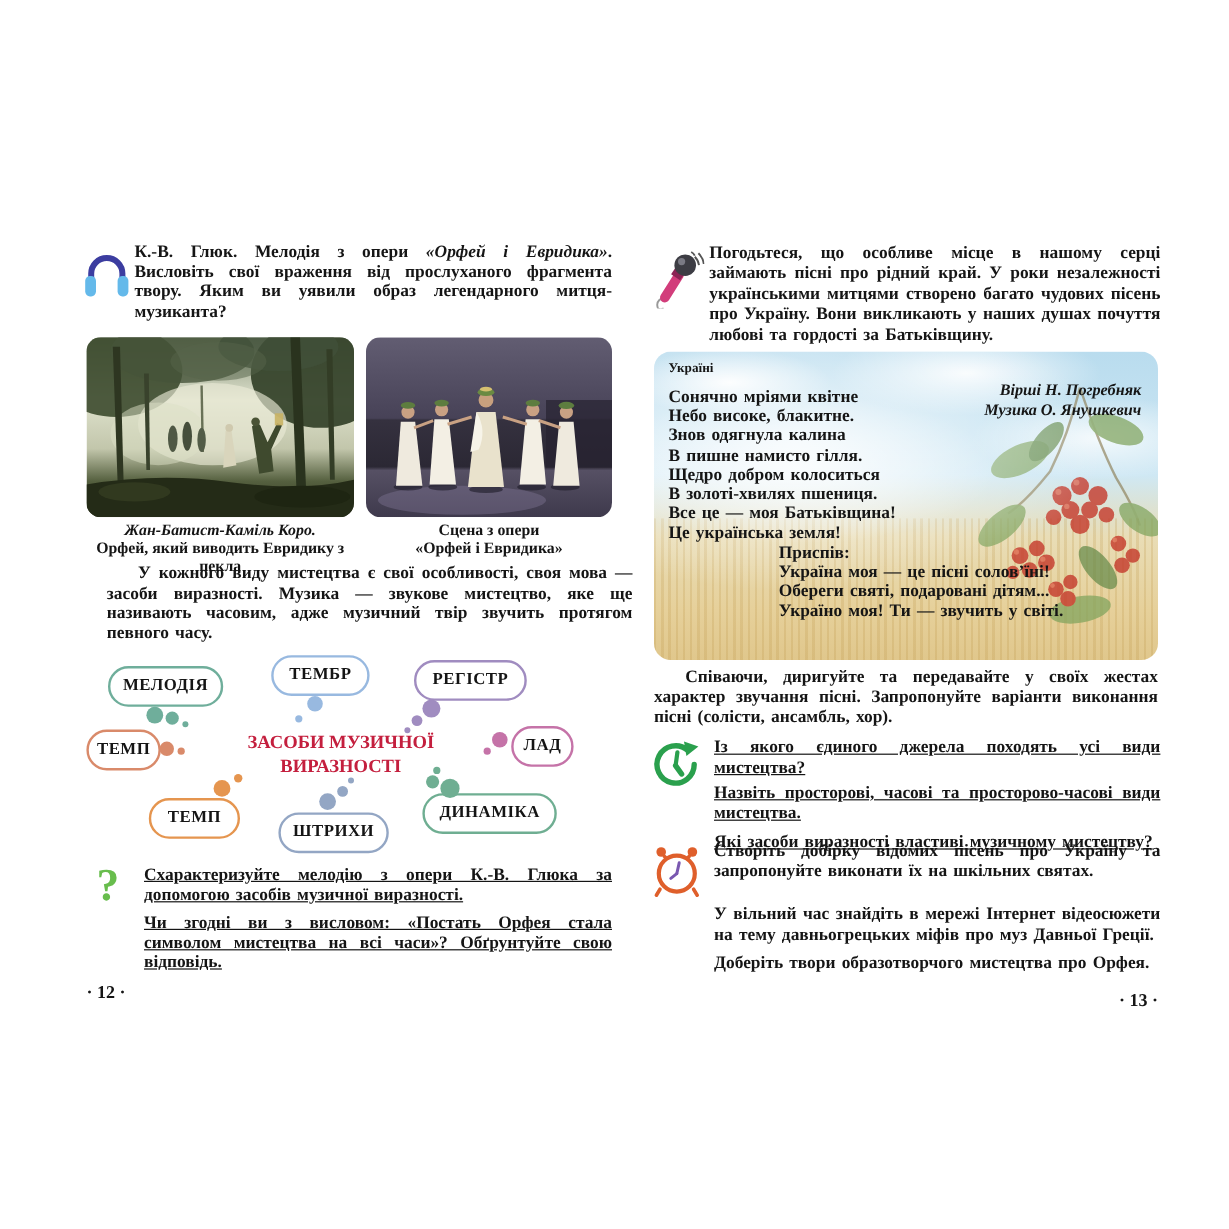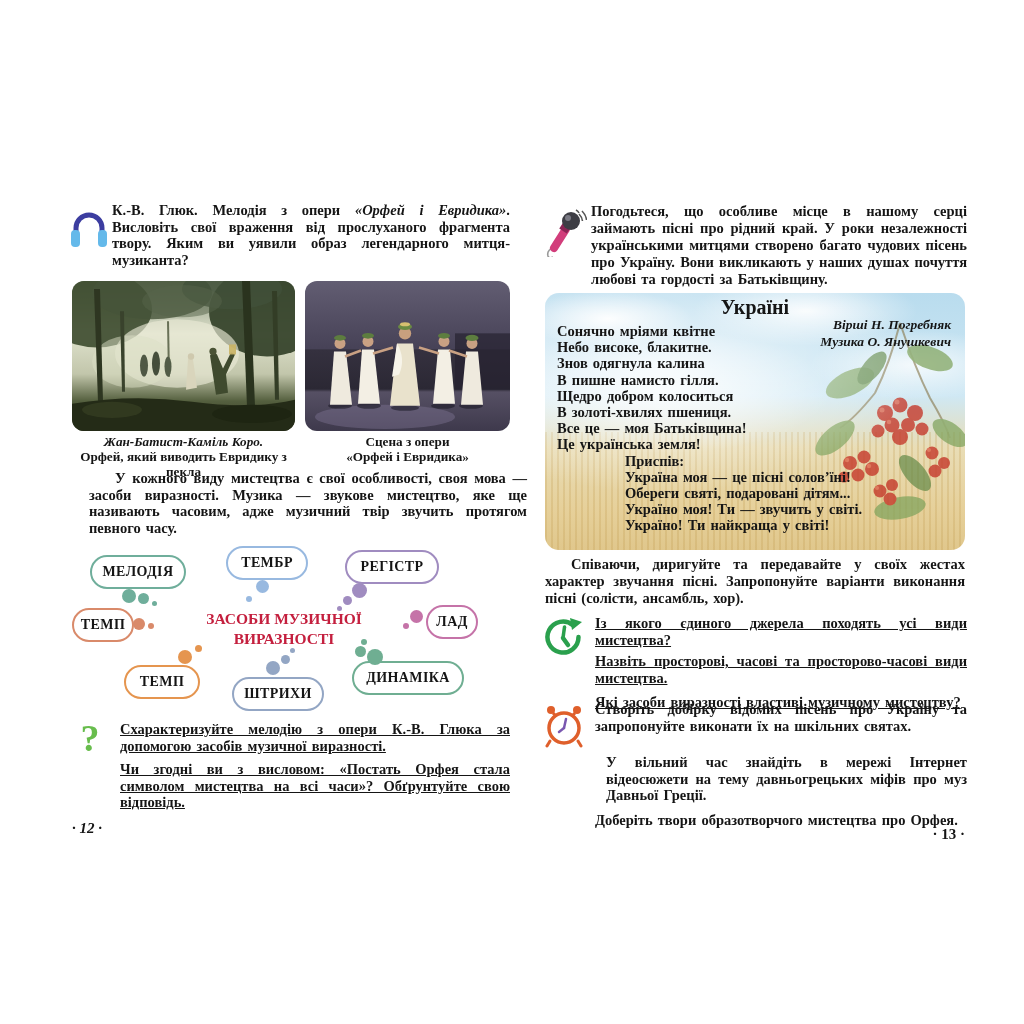--- a/index.html
+++ b/index.html
@@ -39,25 +39,25 @@
       radial-gradient(ellipse 240px 90px at 28% 38%, rgba(255,255,255,.75), rgba(255,255,255,0) 70%),
       repeating-linear-gradient(90deg, rgba(186,146,66,.22) 0 2px, rgba(230,205,140,0) 2px 6px),
       linear-gradient(180deg,#b9dcee 0%,#cfe8f4 40%,#e9ddb6 60%,#e6d09a 84%,#e0c78c 100%);
     background-size:auto,auto,auto,auto,100% 46%,100% 100%;
     background-position:0 0,0 0,0 0,0 0,0 100%,0 0;
     background-repeat:no-repeat;}
   .song-bg::after{content:"";position:absolute;inset:0;
     background:radial-gradient(ellipse 360px 170px at 28% 30%, rgba(255,255,255,.72), rgba(255,255,255,0) 72%);}
   .kalyna{position:absolute;right:0;top:20px;opacity:.8;}
   .song-content{position:absolute;inset:0;padding:5px 12px;z-index:2;}
-  .song-title{text-align:center;font-size:20px;font-weight:700;line-height:19px;}
+  .song-title{text-align:left;font-size:11px;font-weight:700;line-height:19px;}
   .song-credits{position:absolute;right:14px;top:24px;text-align:right;font-style:italic;
                 font-weight:700;font-size:13.5px;line-height:16.5px;}
   .lyric{font-size:14.5px;line-height:16.2px;font-weight:700;word-spacing:1.5px;}
-  .chorus{margin-left:68px;}
+  .chorus{margin-left:92px;}
   .pagenum{font-weight:700;font-size:15px;}
 </style>
 </head>
 <body>
 
 <div class="canvas">
 
   <div class="abs iconrow" style="left:70px;top:202px;width:440px;">
     <div class="iconcol" style="width:42px;padding-top:4px;">
       <svg width="38" height="46" viewBox="0 0 38 46">
@@ -207,21 +207,21 @@
   </div>
 
   <div class="abs iconrow" style="left:72px;top:721px;width:438px;">
     <div class="iconcol qmark">?</div>
     <div class="textcol" style="margin-left:12px;">
       <p class="body-text just qpara">Схарактеризуйте мелодію з опери К.-В. Глюка за допомогою засобів музичної виразності.</p>
       <p class="body-text just qpara">Чи згодні ви з висловом: «Постать Орфея стала символом мистецтва на всі часи»? Обґрунтуйте свою відповідь.</p>
     </div>
   </div>
 
-  <div class="abs pagenum" style="left:72px;top:820px;font-style:italic;">· 12 ·</div>
+  <div class="abs pagenum" style="left:72px;top:820px;">· 12 ·</div>
 
   <div class="abs iconrow" style="left:543px;top:203px;width:424px;">
     <div class="iconcol" style="width:48px;padding-top:4px;">
       <svg width="44" height="50" viewBox="0 0 44 50">
         <path d="M14 40 q-11 2 -9 9 q1 3 5 1" fill="none" stroke="#999" stroke-width="1.6"></path>
         <line x1="11" y1="41" x2="23" y2="22" stroke="#d23d7b" stroke-width="8" stroke-linecap="round"></line>
         <line x1="20" y1="24" x2="24" y2="18" stroke="#8c2455" stroke-width="9"></line>
         <circle cx="28" cy="14" r="9" fill="#3d3d44"></circle>
         <circle cx="25" cy="11" r="3" fill="#7a7a84"></circle>
         <path d="M36 7 q3 3 3.5 7" fill="none" stroke="#555" stroke-width="1.6"></path>
@@ -295,21 +295,20 @@
         <div class="lyric">Щедро добром колоситься</div>
         <div class="lyric">В золоті-хвилях пшениця.</div>
         <div class="lyric">Все це — моя Батьківщина!</div>
         <div class="lyric">Це українська земля!</div>
       </div>
       <div class="chorus">
         <div class="lyric">Приспів:</div>
         <div class="lyric">Україна моя — це пісні солов’їні!</div>
         <div class="lyric">Обереги святі, подаровані дітям...</div>
         <div class="lyric">Україно моя! Ти — звучить у світі.</div>
-        <div class="lyric">Україно! Ти найкраща у світі!</div>
       </div>
     </div>
   </div>
 
   <p class="abs body-text just indent" style="left:545px;top:556px;width:420px;line-height:17px;">Співаючи, диригуйте та передавайте у своїх жестах характер звучання пісні. Запропонуйте варіанти виконання пісні (солісти, ансамбль, хор).</p>
 
   <div class="abs iconrow" style="left:543px;top:615px;width:424px;text-decoration:underline;">
     <div class="iconcol" style="width:48px;padding-top:2px;">
       <svg width="40" height="40" viewBox="0 0 40 40">
         <path d="M35.5 20 a15.5 15.5 0 1 1 -5.5 -11.8" fill="none" stroke="#2aa04d" stroke-width="4.5" stroke-linecap="round"></path>
@@ -334,20 +333,20 @@
         <line x1="32" y1="10" x2="28" y2="14" stroke="#df5f2b" stroke-width="3"></line>
         <circle cx="21" cy="25" r="15" fill="#fff" stroke="#df5f2b" stroke-width="3.5"></circle>
         <line x1="7" y1="38" x2="4" y2="43" stroke="#df5f2b" stroke-width="3" stroke-linecap="round"></line>
         <line x1="35" y1="38" x2="38" y2="43" stroke="#df5f2b" stroke-width="3" stroke-linecap="round"></line>
         <line x1="21" y1="25" x2="23" y2="16" stroke="#7a58b0" stroke-width="2.5" stroke-linecap="round"></line>
         <line x1="21" y1="25" x2="16" y2="29" stroke="#7a58b0" stroke-width="2.5" stroke-linecap="round"></line>
       </svg>
     </div>
     <div class="textcol" style="margin-left:4px;">
       <p class="body-text just" style="margin:0 0 20px 0;">Створіть добірку відомих пісень про Україну та запропонуйте виконати їх на шкільних святах.</p>
-      <p class="body-text just" style="margin:0 0 8px 11px;">У вільний час знайдіть в мережі Інтернет відеосюжети на тему давньогрецьких міфів про муз Давньої Греції.</p>
+      <p class="body-text just" style="margin:0 0 8px 0;">У вільний час знайдіть в мережі Інтернет відеосюжети на тему давньогрецьких міфів про муз Давньої Греції.</p>
       <p class="body-text just" style="margin:0;">Доберіть твори образотворчого мистецтва про Орфея.</p>
     </div>
   </div>
 
   <div class="abs pagenum" style="left:545px;top:826px;width:420px;text-align:right;">· 13 ·</div>
 
 </div>
 
 </body></html>

